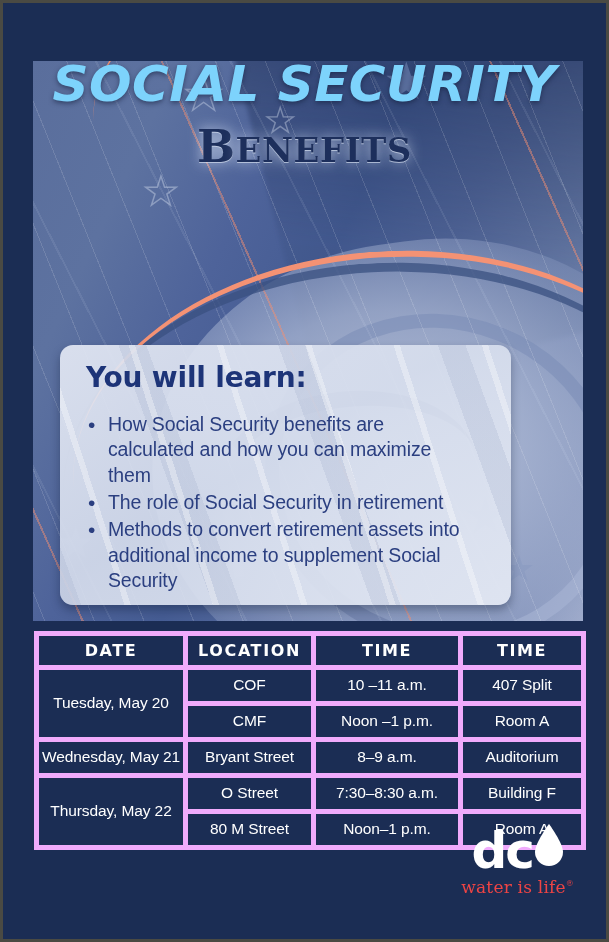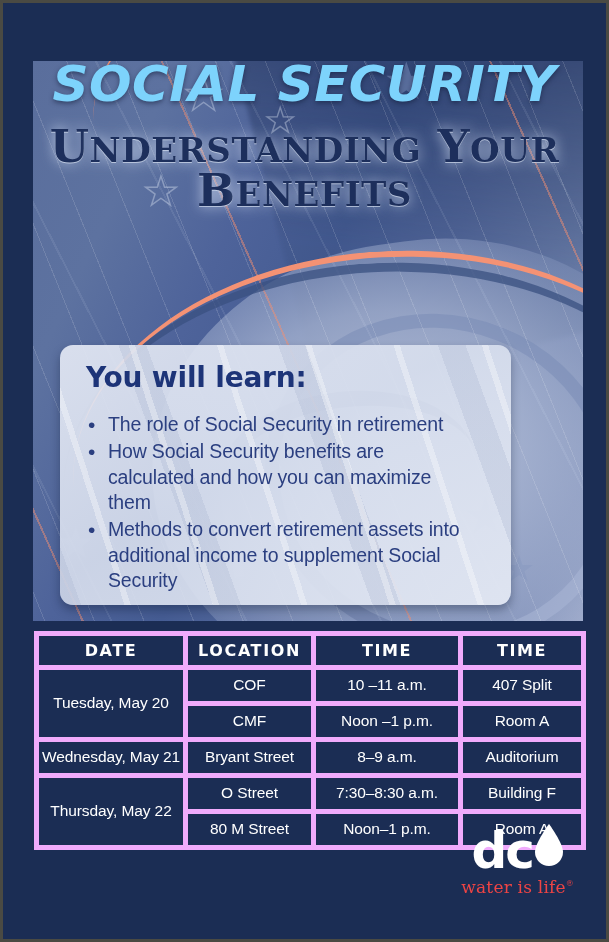--- a/index.html
+++ b/index.html
@@ -342,32 +342,31 @@
     <span class="star s-fill" style="left:350px;top:-6px;font-size:52px;">★</span>
     <span class="star" style="left:110px;top:110px;font-size:40px;">★</span>
     <span class="star s-fill" style="left:23px;top:460px;font-size:44px;opacity:.5;">★</span>
     <span class="star s-fill" style="left:430px;top:430px;font-size:50px;opacity:.45;">★</span>
     <span class="star s-fill" style="left:470px;top:490px;font-size:36px;opacity:.4;">★</span>
   </div>
 
   <div class="title-wrap">
     <div class="title-main">SOCIAL SECURITY</div>
     <div class="title-sub">
-      <div><span class="big">U</span><span class="small">NDERSTANDING</span><span class="big">&nbsp;Y</span><span class="small">OUR</span></div>
       <div class="title-sub-line2"><span class="big">B</span><span class="small">ENEFITS</span></div>
     </div>
   </div>
 
   <div class="learn-panel">
     <div class="panel-shade"></div>
     <div class="panel-streaks"></div>
     <div class="learn-title">You will learn:</div>
     <ul class="learn-list">
+      <li>How Social Security benefits are calculated and how you can maximize them</li>
       <li>The role of Social Security in retirement</li>
-      <li>How Social Security benefits are calculated and how you can maximize them</li>
       <li>Methods to convert retirement assets into additional income to supplement Social Security</li>
     </ul>
   </div>
 
   <table class="schedule">
     <colgroup>
       <col class="col-date">
         <col class="col-loc">
         <col class="col-time">
         <col class="col-room">

